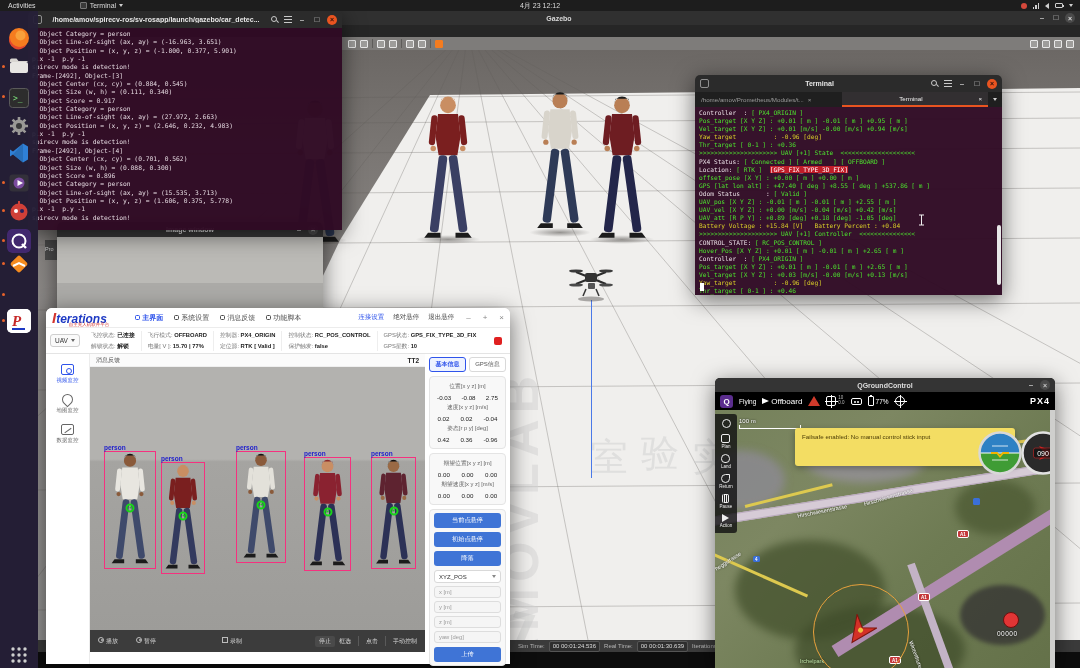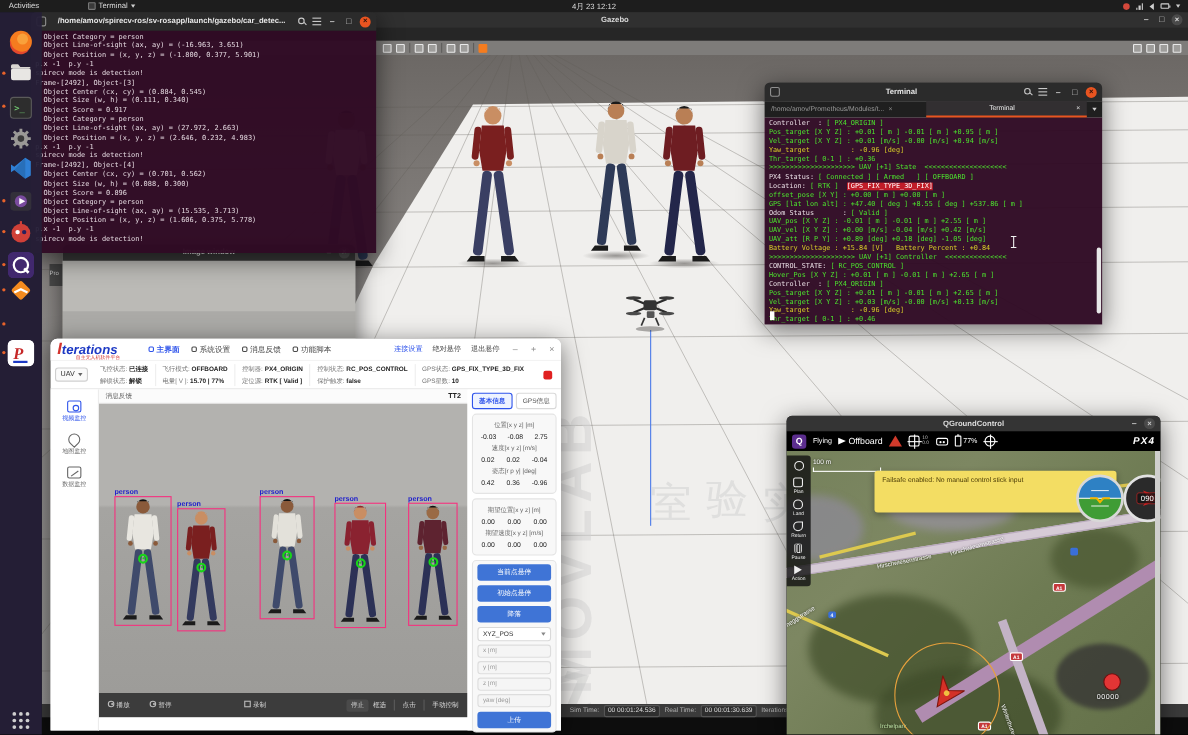--- a/index.html
+++ b/index.html
@@ -135,21 +135,21 @@
 
 .q-logo{width:13px;height:13px;border-radius:3px;background:#5b2d8e;display:flex;align-items:center;justify-content:center;color:#fff;font-size:8px;font-weight:bold}
 .warn-tri{width:0;height:0;border-left:6px solid transparent;border-right:6px solid transparent;border-bottom:10px solid #d03a2b;position:relative}
 .plane{width:0;height:0;border-top:3px solid transparent;border-bottom:3px solid transparent;border-left:7px solid #fff;display:inline-block}
 .qgps{display:flex;flex-direction:column;font-size:4.5px;color:#bbb;line-height:1.1}
 .qbatt{width:6px;height:10px;border:1px solid #fff;border-radius:1px;position:relative}
 .qbatt::before{content:"";position:absolute;left:1px;top:-2px;width:2px;height:1px;background:#fff}
 .crosshair{width:10px;height:10px;border:1px solid #fff;border-radius:50%;position:relative}
 .crosshair::before{content:"";position:absolute;left:4px;top:-2px;width:1px;height:13px;background:#fff}
 .crosshair::after{content:"";position:absolute;top:4px;left:-2px;height:1px;width:13px;background:#fff}
-.px4-brand{margin-left:auto;font-size:9px;font-weight:bold;font-style:italic;color:#fff;letter-spacing:1px}
+.px4-brand{margin-left:auto;font-size:9px;font-weight:bold;color:#fff;letter-spacing:1px}
 .rc-ic{width:11px;height:7px;border:1px solid #fff;border-radius:2px;position:relative}
 .rc-ic::before,.rc-ic::after{content:"";position:absolute;top:2px;width:2px;height:2px;border-radius:50%;background:#fff}
 .rc-ic::before{left:2px}.rc-ic::after{right:2px}
 
 #profrag{left:45px;top:240px;width:13px;height:20px;background:#4b4b4b;color:#ddd;font-size:5.5px;overflow:hidden;z-index:9;padding-top:6px}
 
 #ibeam{left:918px;top:214px;width:7px;height:12px;z-index:70}
 </style>
 </head>
 <body>

